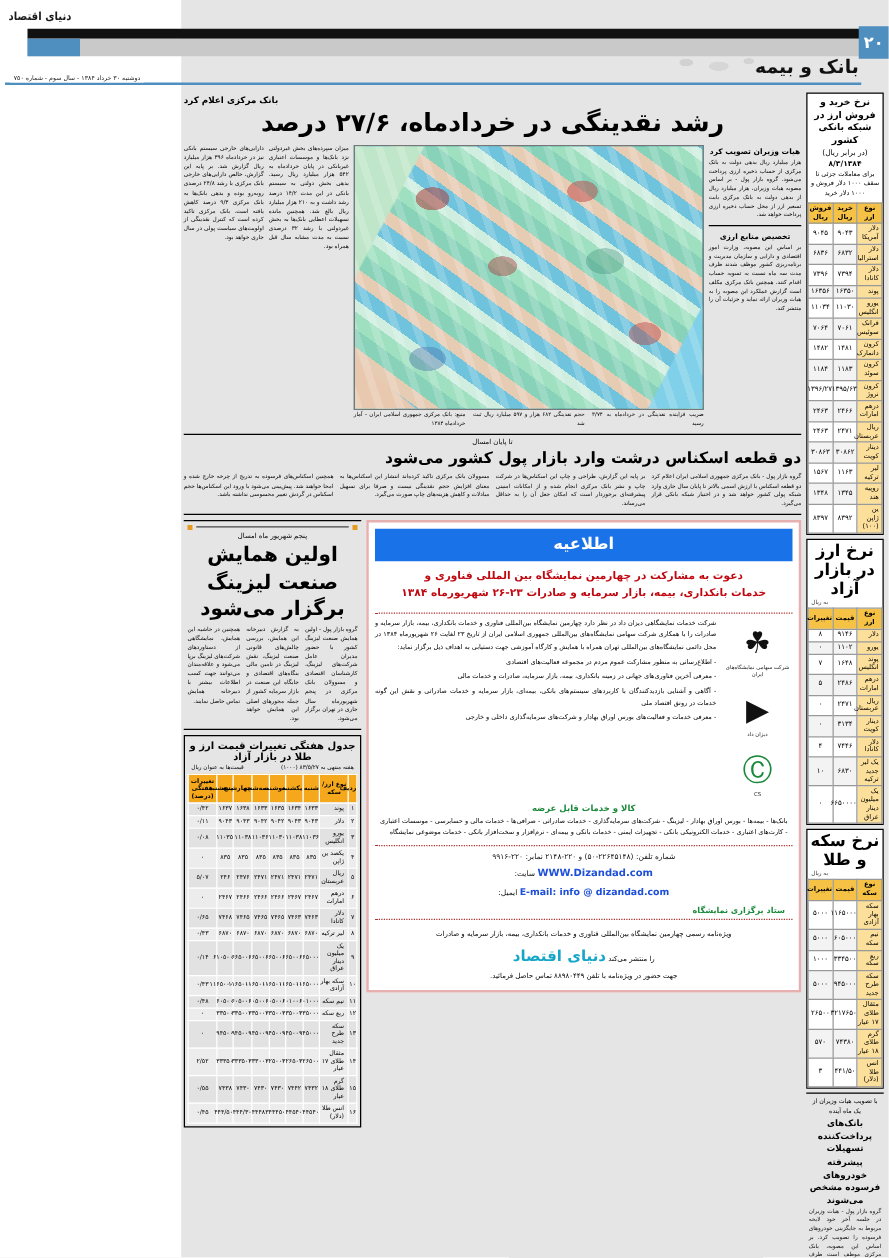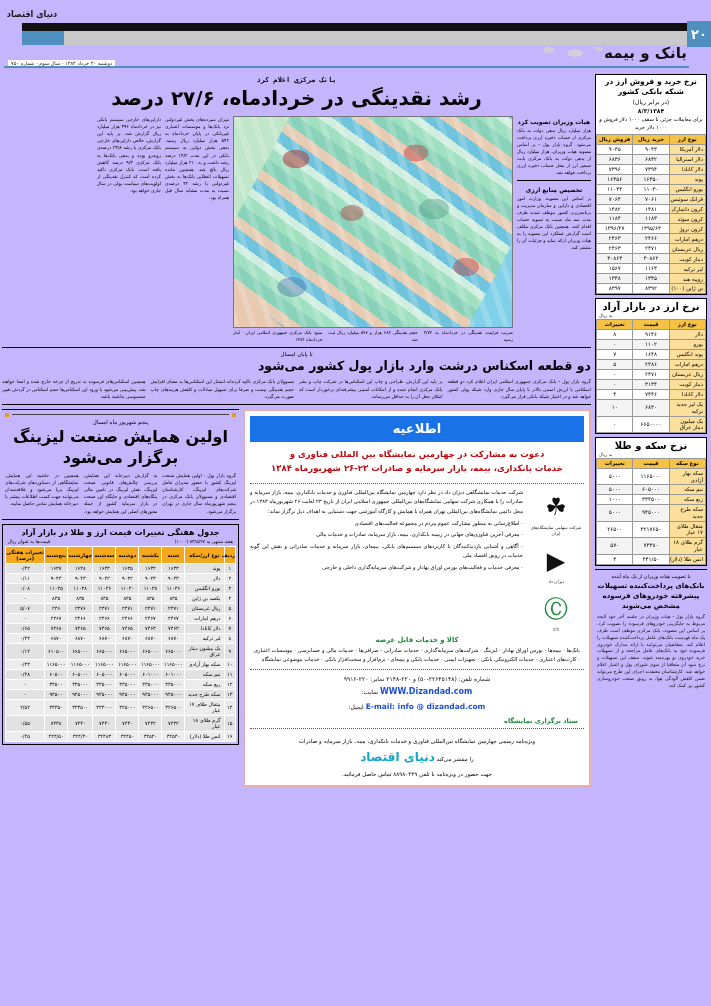--- a/index.html
+++ b/index.html
@@ -6,22 +6,22 @@
   * { box-sizing: border-box; margin: 0; padding: 0; }
   html, body {
     width: 711px; height: 1006px;
     background: #ffffff;
     font-family: "DejaVu Sans", "Liberation Sans", sans-serif;
     direction: rtl;
     overflow: hidden;
   }
   .page {
     position: relative;
-    width: 711px; height: 1006px;
-    background: #c4b5fd;
+    width: 566px; height: 1006px;
+    background: #e5e5e5;
     padding: 0;
   }
 
   
   .masthead {
     position: relative;
     width: 711px;
     height: 72px;
   }
   .mast-bars { position: absolute; top: 23px; right: 20px; left: 22px; height: 22px; }
@@ -91,40 +91,40 @@
   table.rt { width: 100%; border-collapse: collapse; table-layout: fixed; }
   table.rt th, table.rt td {
     border: 1px solid #999; font-size: 5.6px; text-align: center;
     padding: 1px 0; line-height: 1.25;
   }
   table.rt th { background: #f5c245; font-weight: bold; font-size: 5.4px; }
   table.rt td.nm { background: #fbdf9a; text-align: right; padding-right: 2px; font-size: 5.4px; }
   table.rt tr:nth-child(even) td:not(.nm) { background: #f3f3f3; }
 
   .sec-head-inline {
-    text-align: center; font-size: 10px; font-weight: bold;
+    text-align: center; font-size: 13px; font-weight: bold;
     padding: 2px 0 1px; border-top: 1px solid #000;
   }
   .unit-note { font-size: 4.6px; text-align: left; padding: 0 3px 1px; color: #333; }
 
   
   .side-art { border-top: 1px solid #000; padding: 3px 2px 0; margin-top: 2px; }
   .side-art-kicker { font-size: 5px; text-align: center; line-height: 1.5; }
   .side-art-title {
     font-size: 7px; font-weight: bold; text-align: center;
     line-height: 1.45; padding: 1px 0 2px;
   }
   .side-art-body {
     font-size: 4.6px; line-height: 1.52; text-align: justify;
     column-count: 1; color: #111;
   }
 
   
   .lead { border-bottom: 1px solid #000; padding-bottom: 4px; }
-  .lead-kicker { text-align: center; font-size: 7px; font-weight: bold; padding-top: 2px; font-family: Liberation Mono, monospace; }
+  .lead-kicker { text-align: left; font-size: 7px; font-weight: bold; padding-top: 2px; }
   .lead-title {
     text-align: center; font-size: 20px; font-weight: bold;
     line-height: 1.25; padding: 2px 0 5px; letter-spacing: -0.4px;
   }
   .lead-cols { display: flex; flex-direction: row; gap: 4px; align-items: flex-start; }
   .lead-col {
     font-size: 4.6px; line-height: 1.55; text-align: justify;
   }
   .c-w2 { width: 64px; }
   .c-w3 { width: 64px; }

